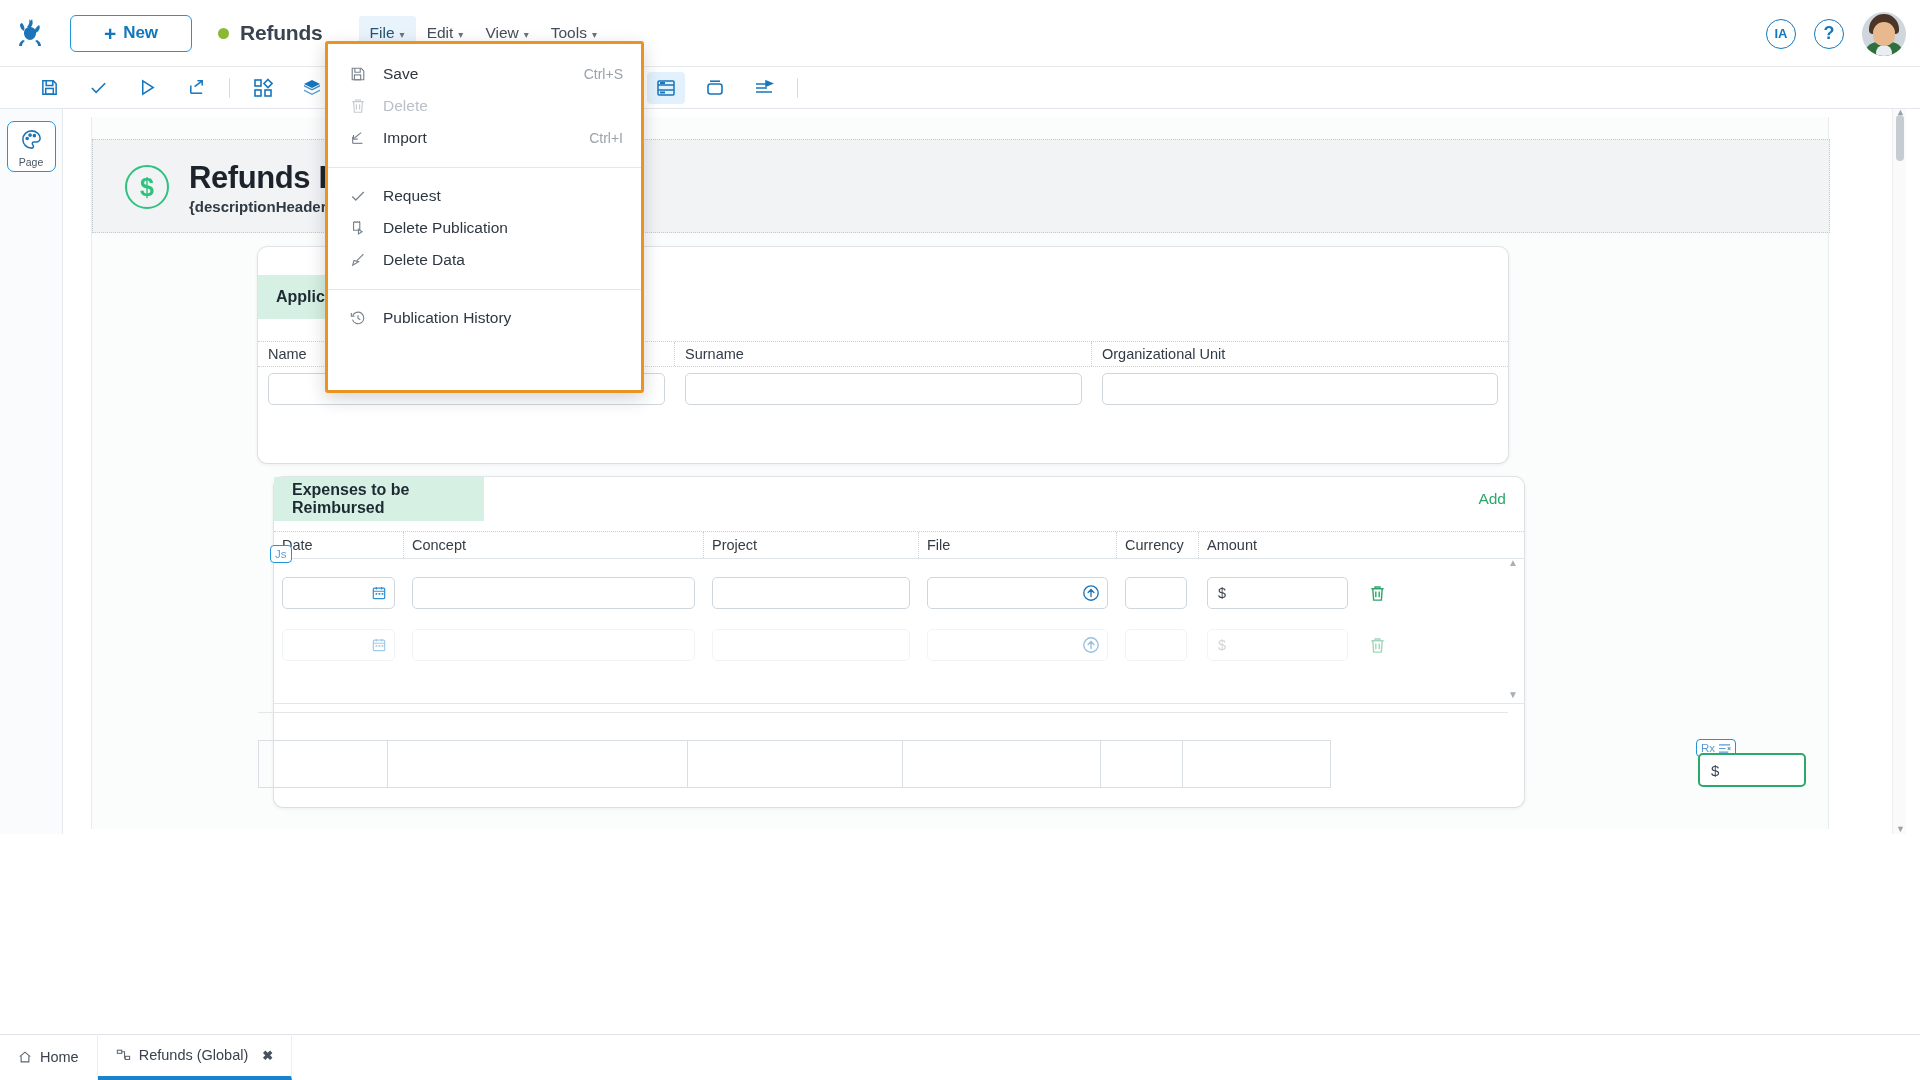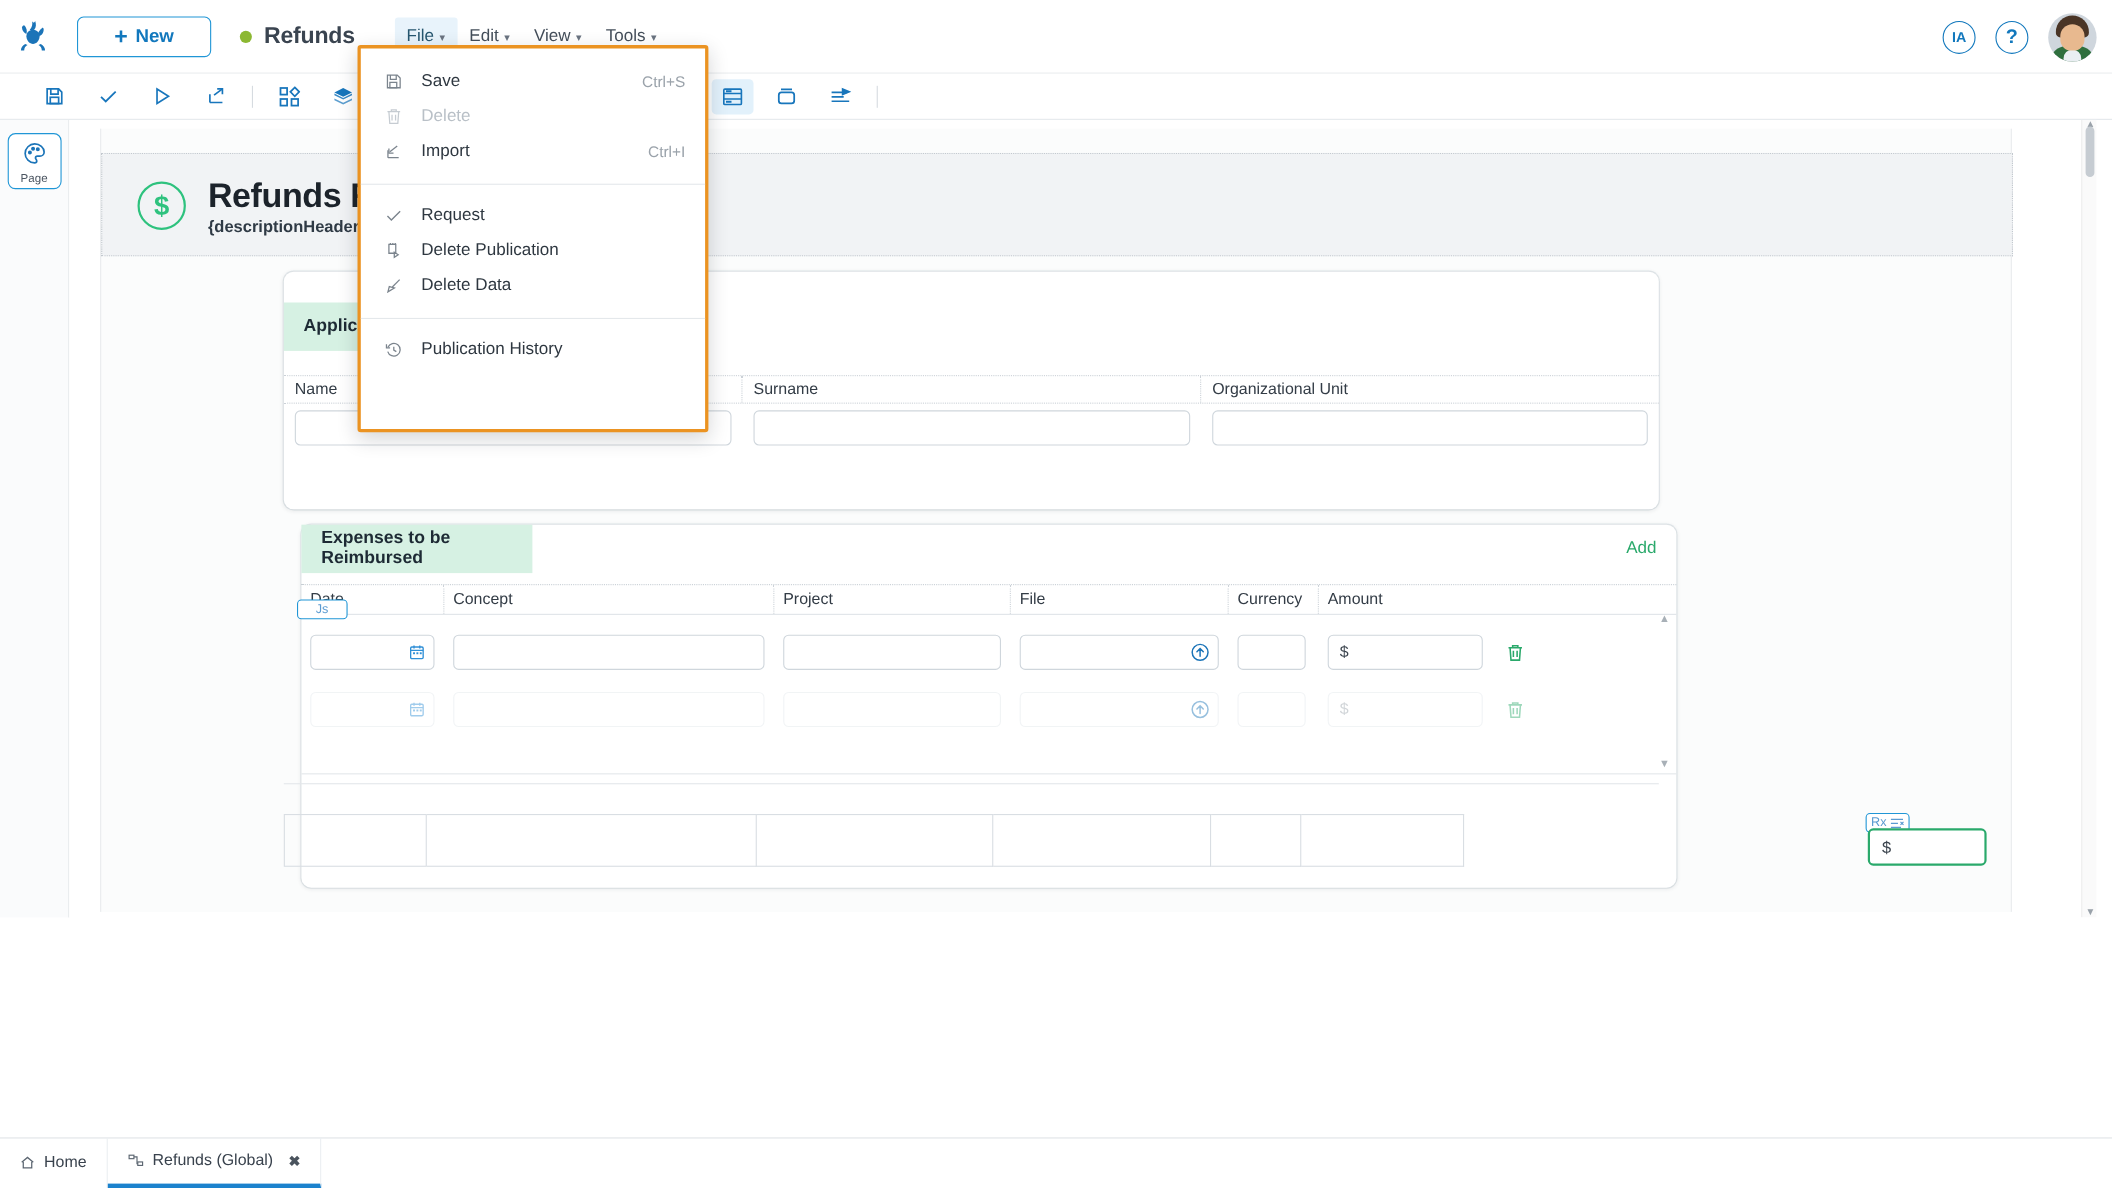--- a/index.html
+++ b/index.html
@@ -147,21 +147,21 @@
     border-top:1px dotted #c7ced4; border-bottom:1px solid #dfe4e8;
   }
   .tbl-head > div { padding: 5px 8px; border-right:1px dotted #ccd2d8; }
   .tbl-row { display:flex; align-items:center; }
   .tbl-row > div { padding: 6px 8px; }
 
   .add-link { font-size:15.5px; color:#2aa96b; cursor:pointer; }
 
   .badge-js {
     position:absolute; background:#fff; border:1.4px solid #2096d6; border-radius:4px;
-    color:#5b9bd1; font-size:11.5px; padding:1px 16px; line-height:1.25;
+    color:#5b9bd1; font-size:11.5px; padding:1px 4px; line-height:1.25;
   }
   .badge-rx {
     position:absolute; background:#fff; border:1.4px solid #2096d6; border-radius:4px;
     color:#5b9bd1; font-size:11.5px; padding:1px 4px; line-height:1.25;
     display:flex; gap:3px; align-items:center;
   }
   .total-box {
     position:absolute; border:2px solid #2aa96b; border-radius:5px; background:#fff;
     display:flex; align-items:center; padding-left:11px;
     font-size:15px; color:#3b444e;

